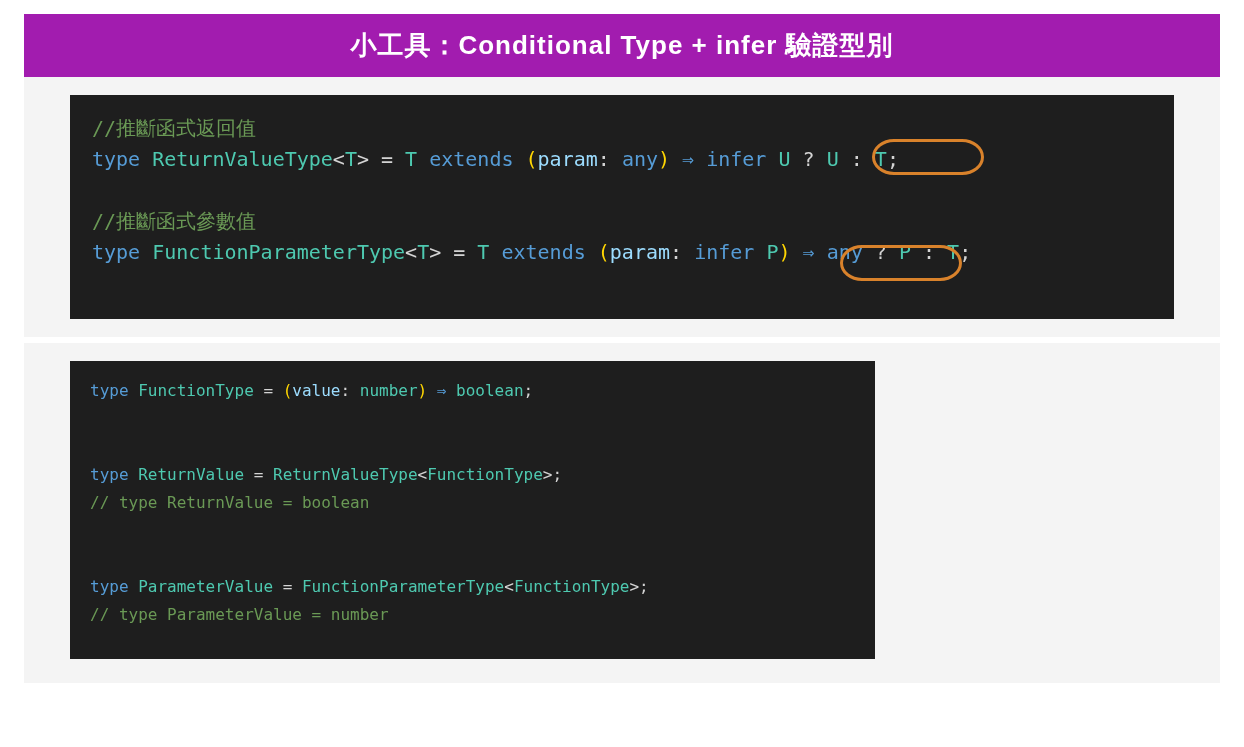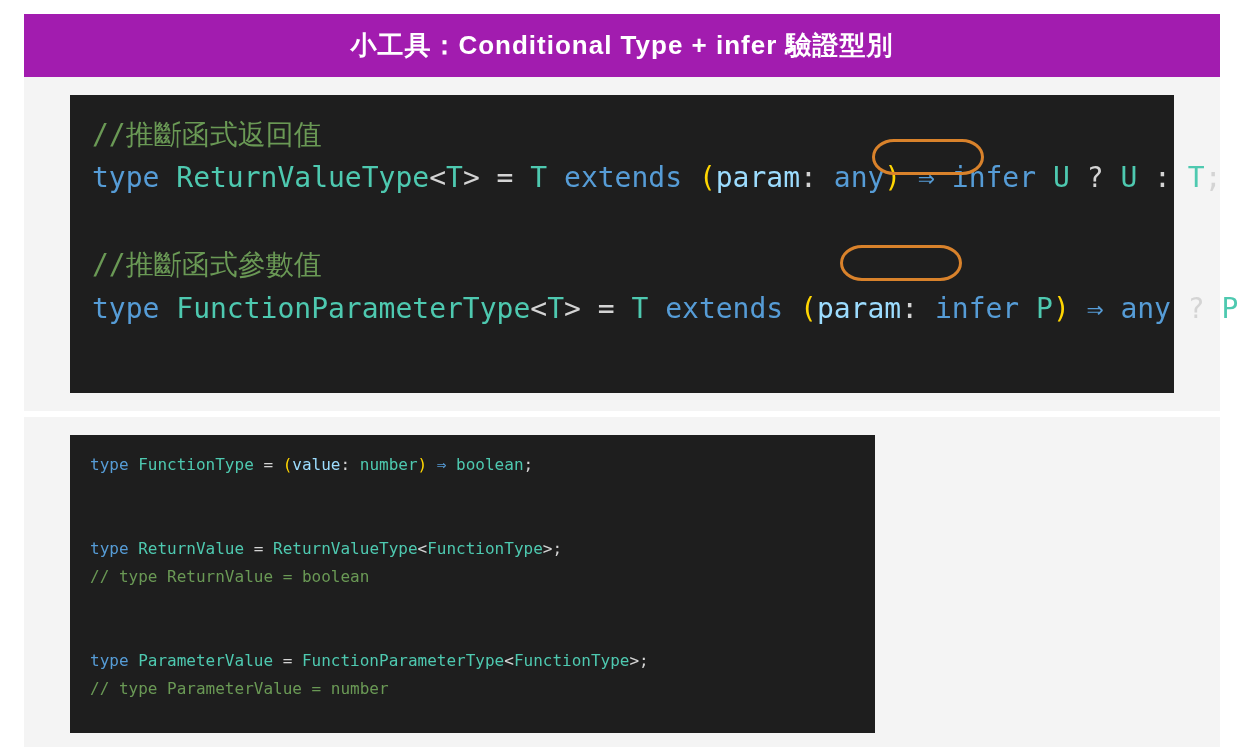--- a/index.html
+++ b/index.html
@@ -21,21 +21,21 @@
     }
     .code-section-outer {
       background: #f4f4f4;
       margin: 0 24px;
       padding: 18px 46px;
     }
     .code-block {
       background: #1e1e1e;
       padding: 18px 30px 20px 22px;
       font-family: "SF Mono", Menlo, Monaco, Consolas, monospace;
-      font-size: 28px;
+      font-size: 20px;
       line-height: 1.55;
       white-space: pre;
       position: relative;
     }
     .code-section-outer.second {
       padding: 18px 46px 24px 46px;
       margin-top: 0;
     }
     .code-block.narrow {
       width: 805px;

